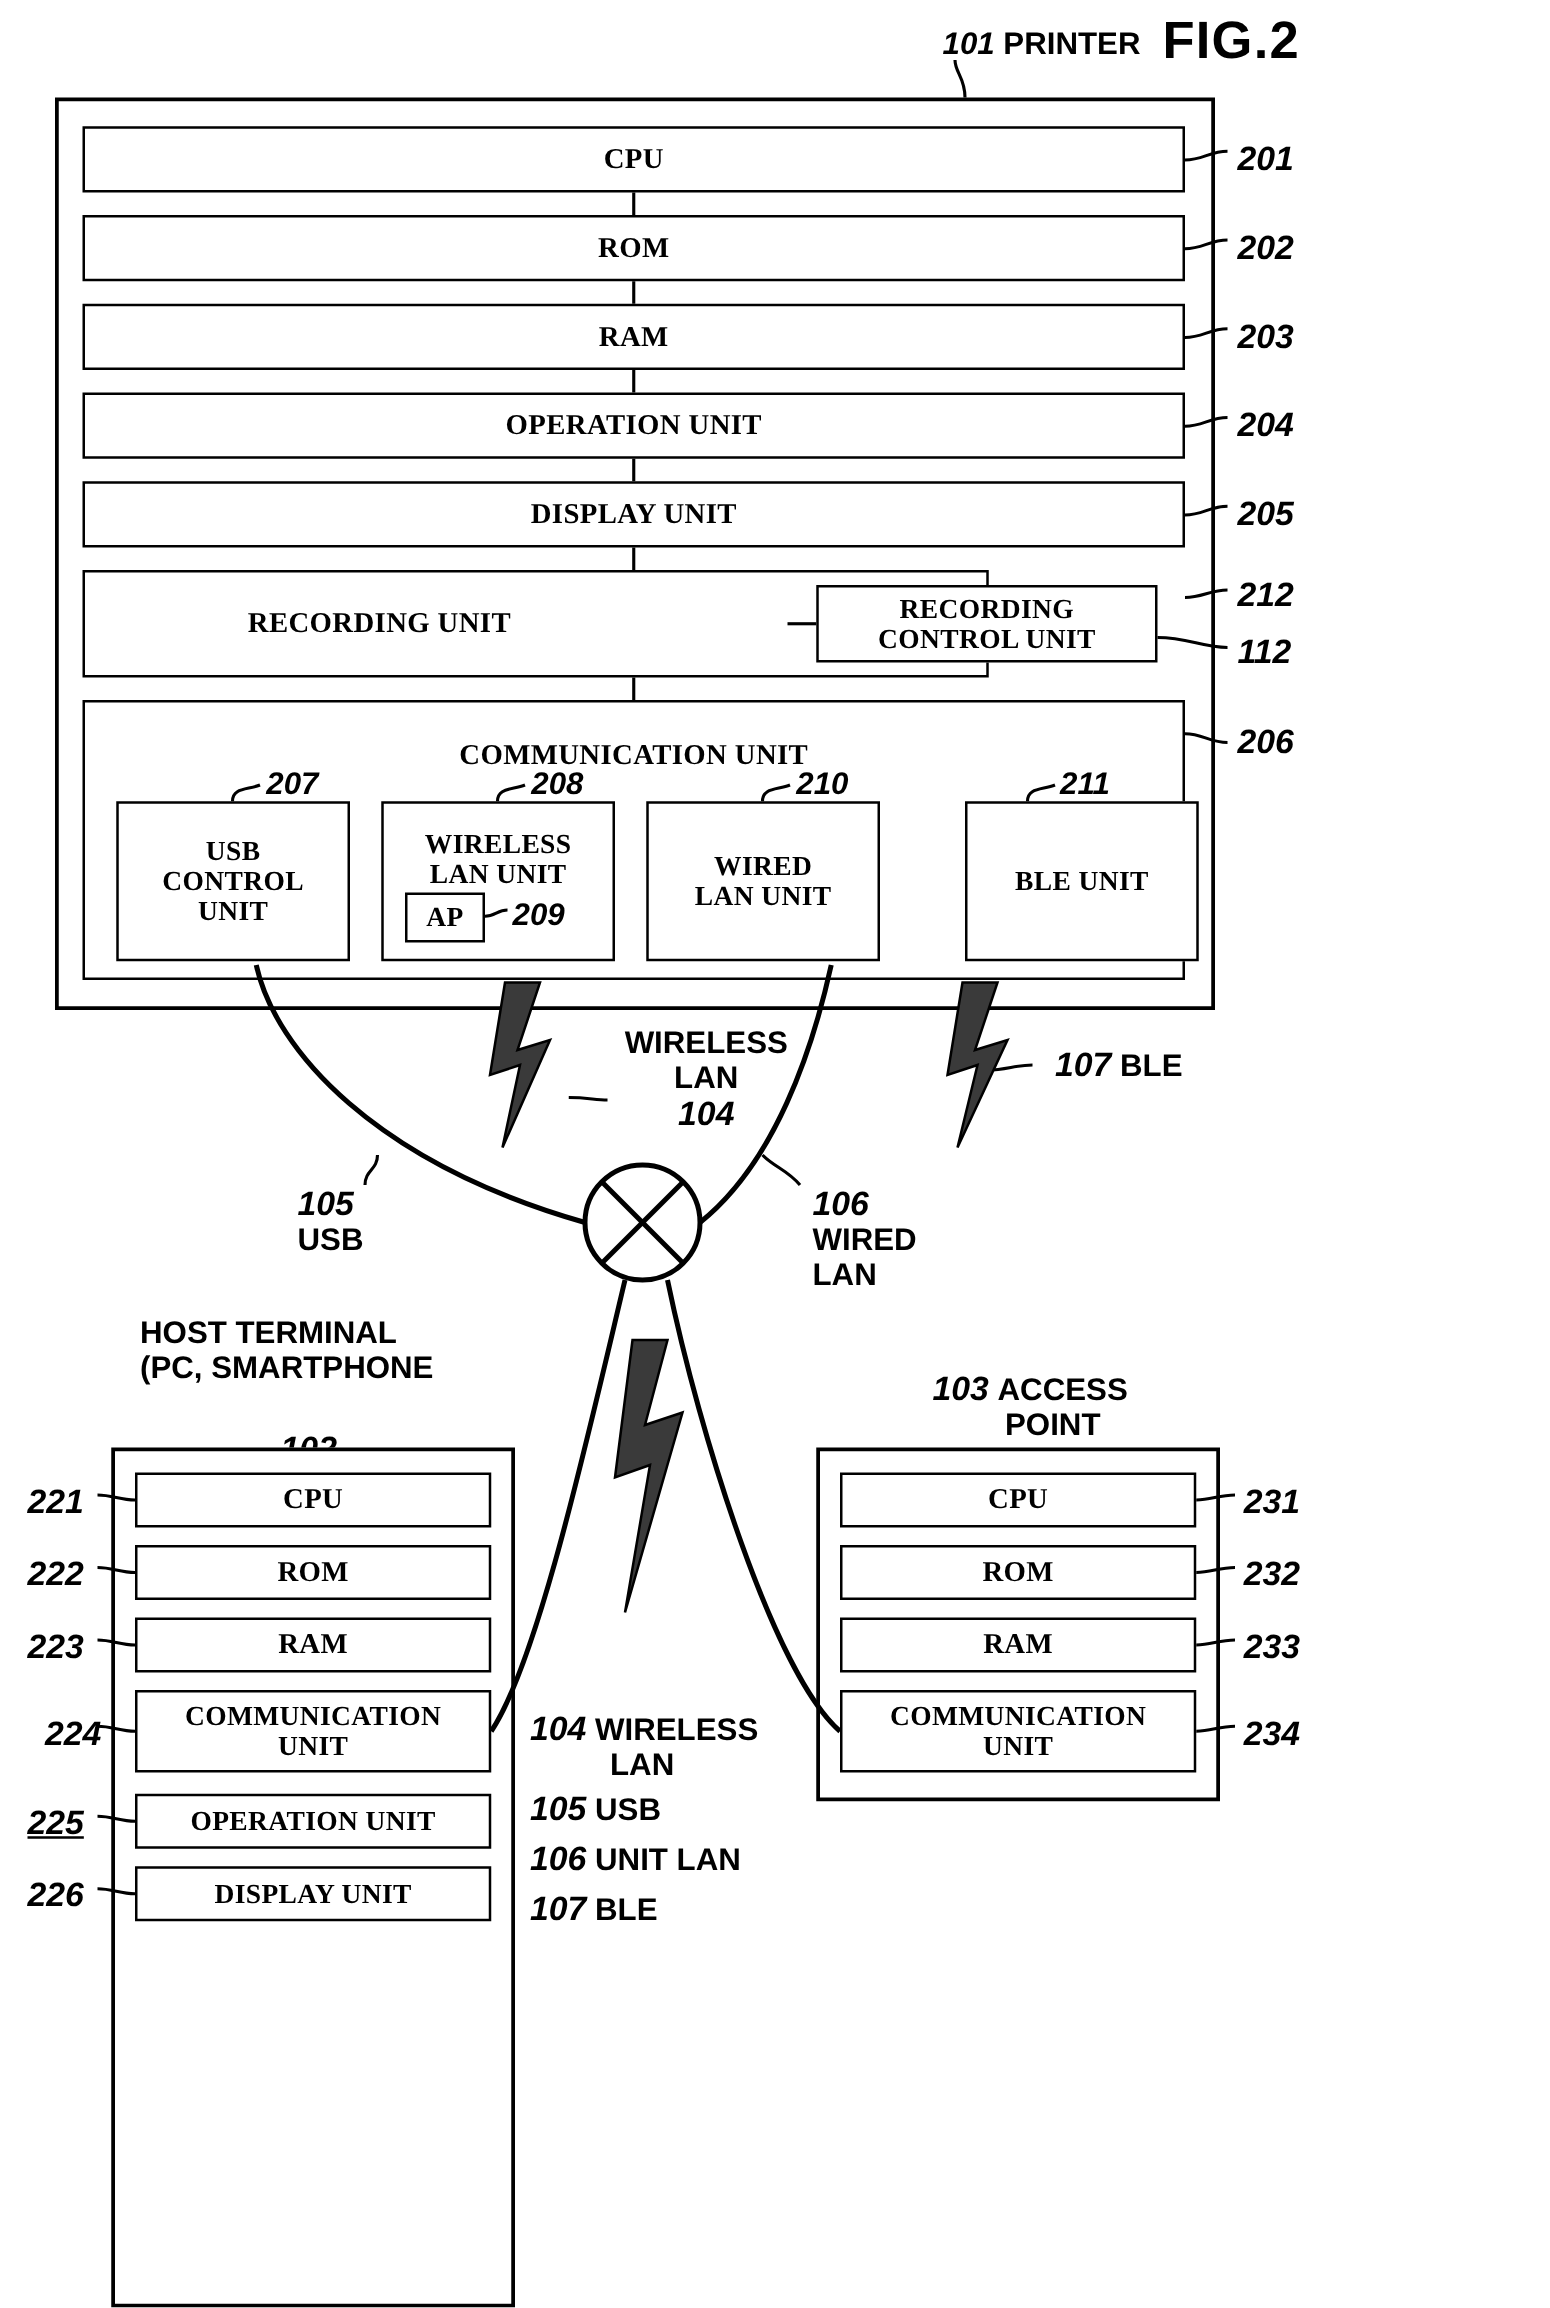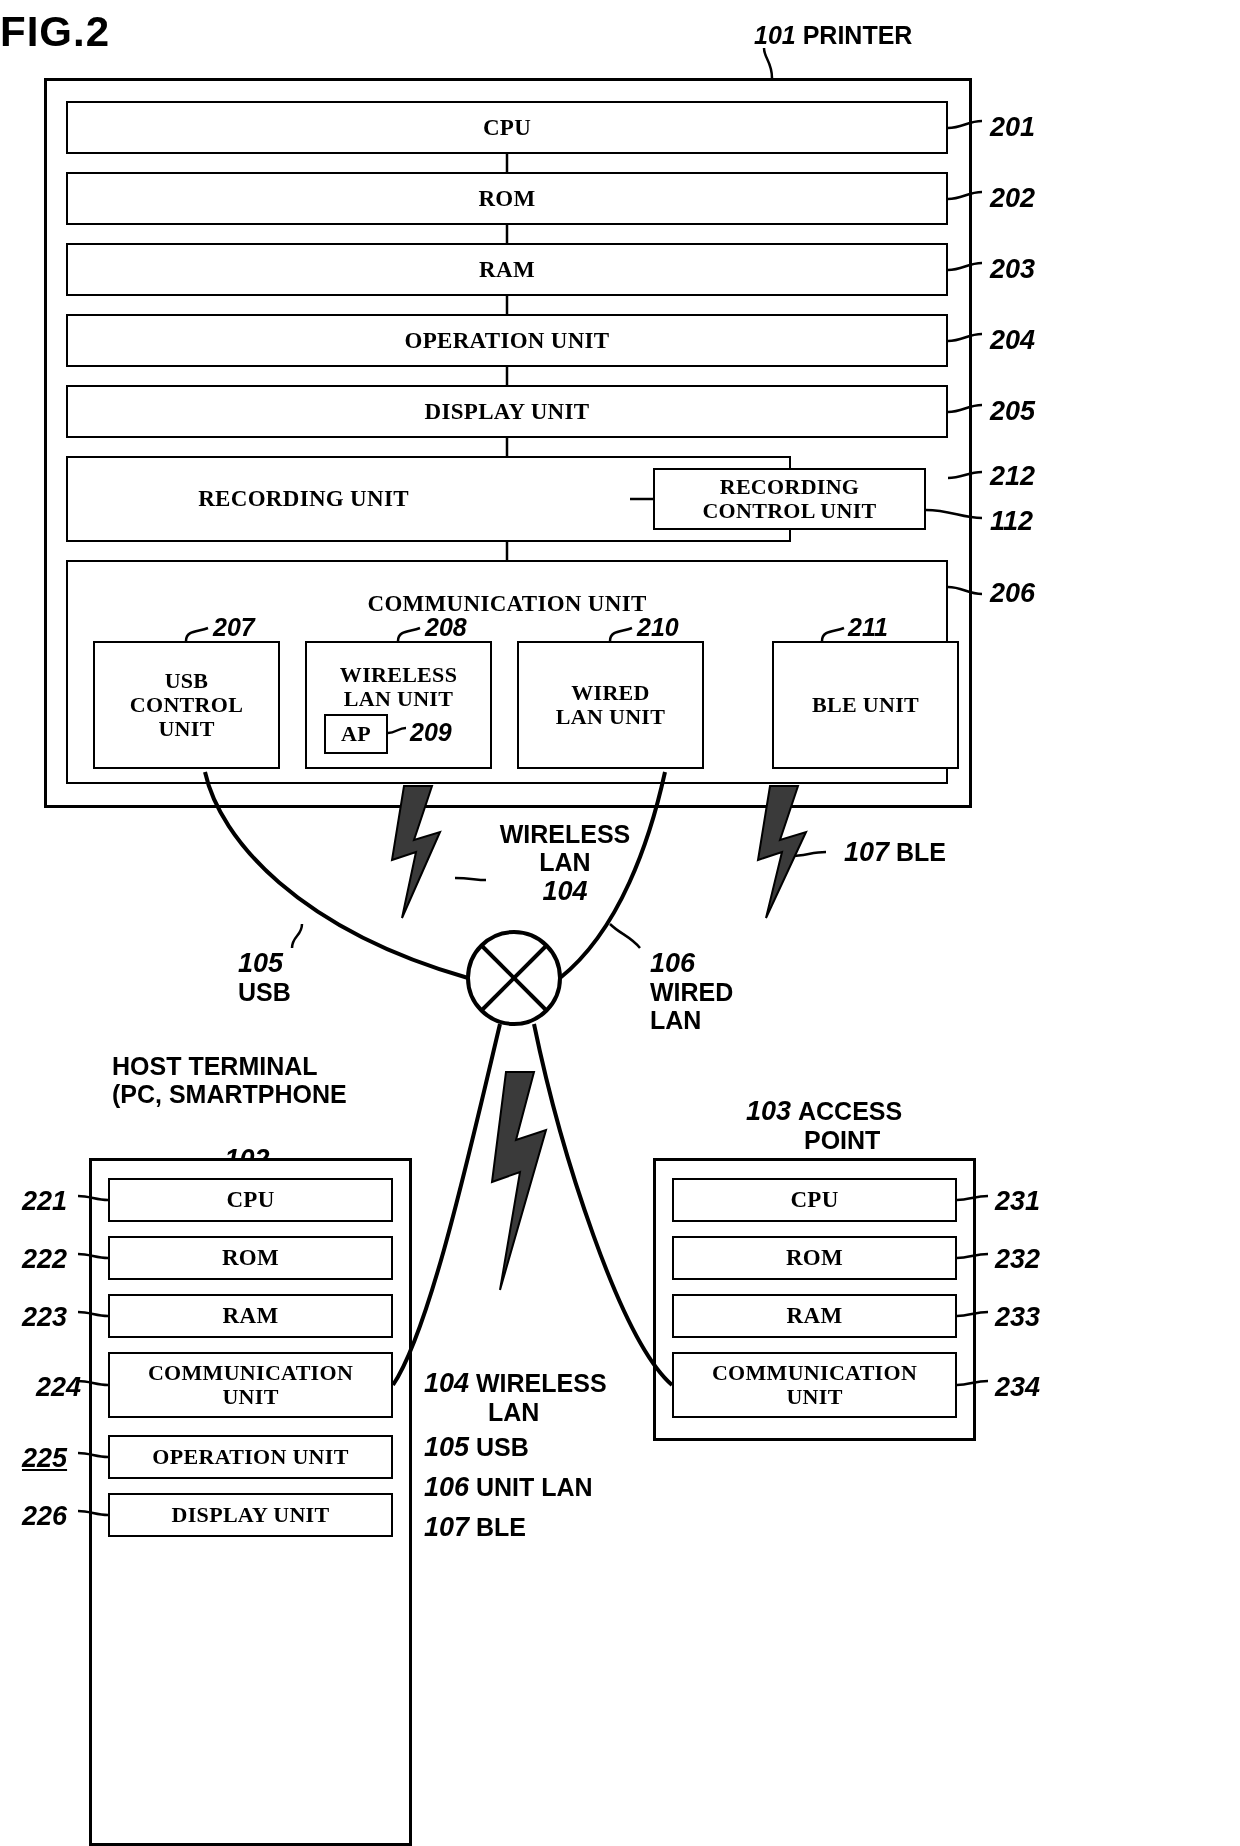--- a/index.html
+++ b/index.html
@@ -4,21 +4,21 @@
 <style>
   html, body { margin:0; padding:0; background:#fff; }
   body {
     width:1240px; height:1846px; position:relative;
     font-family:"Liberation Sans", sans-serif;
     color:#000;
     overflow:hidden;
   }
   .abs { position:absolute; }
   .fig-title {
-    left:0; top:8px; width:1040px; text-align:left;
+    left:0; top:8px; width:1040px; text-align:right;
     font-size:42px; font-weight:bold; letter-spacing:1px;
   }
   
   .box { position:absolute; border:3px solid #000; background:#fff; box-sizing:border-box;font-family:Liberation Serif, serif; }
   .box.thin { border-width:2px; }
   .box-label {
     position:absolute; left:0; right:0; top:50%;
     transform:translateY(-50%);
     text-align:center; font-size:23px; font-weight:bold;
     letter-spacing:0.3px; line-height:1.08;

